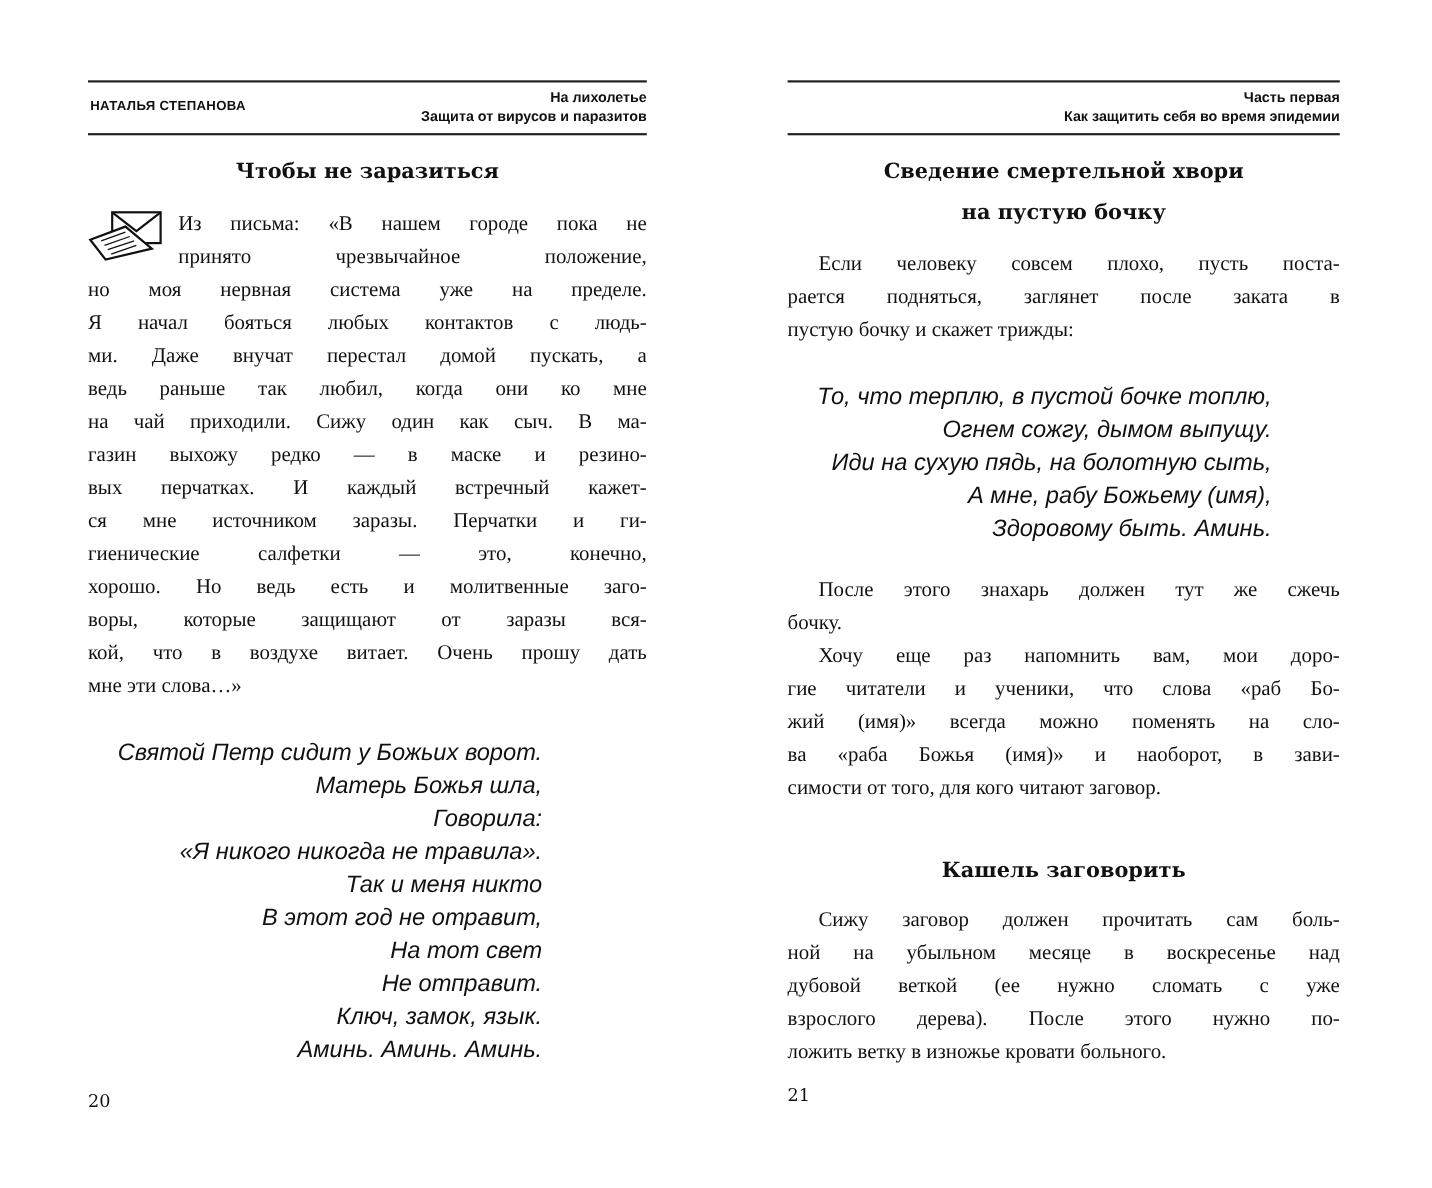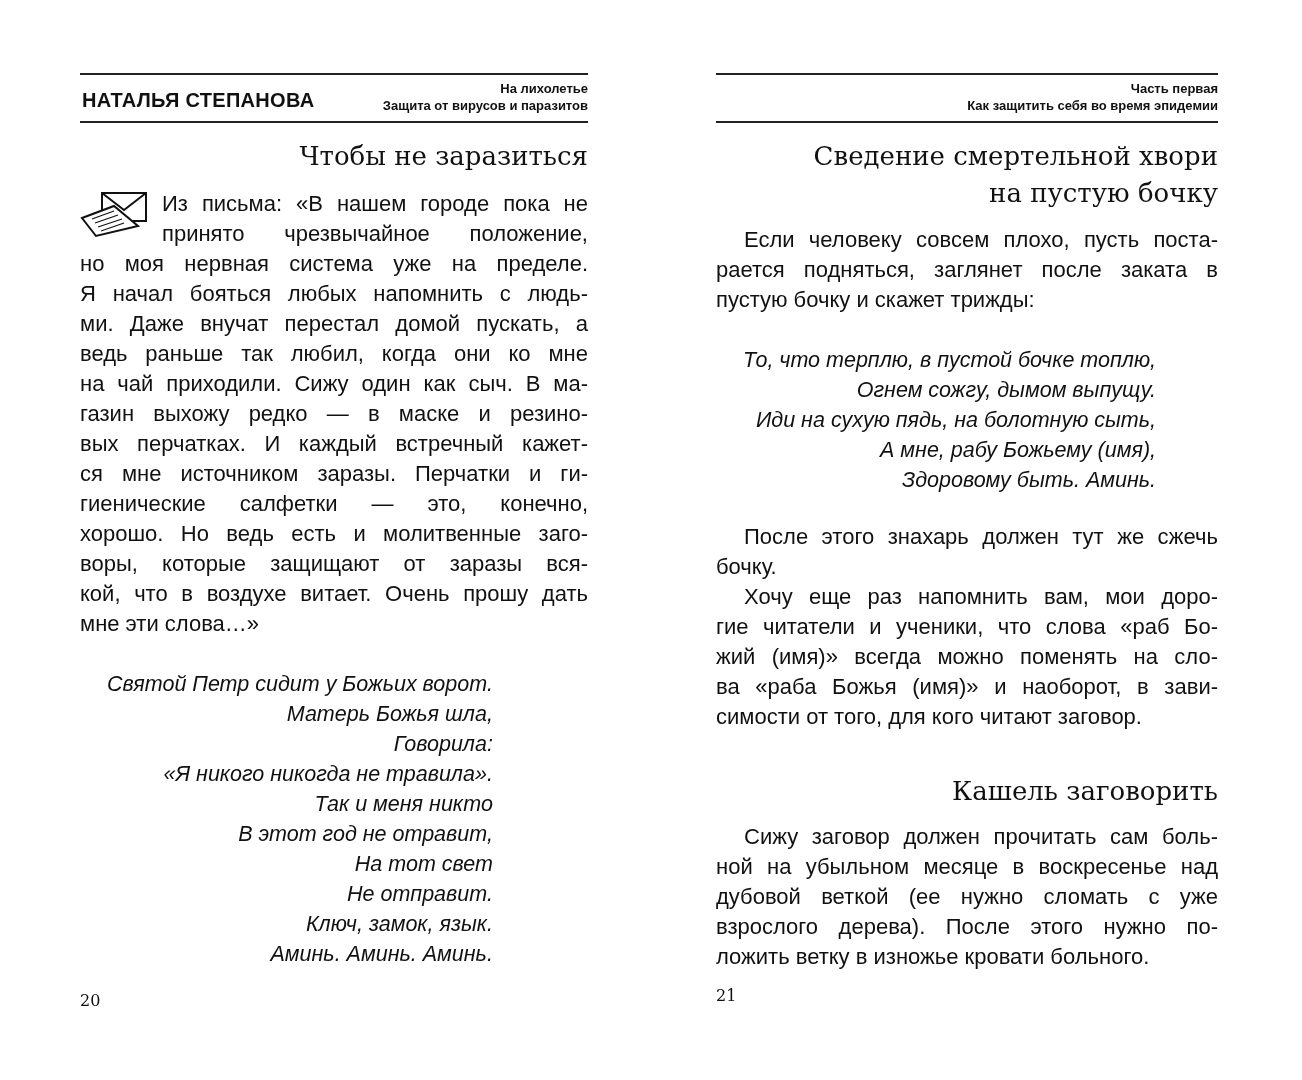--- a/index.html
+++ b/index.html
@@ -10,32 +10,32 @@
   .page { position: absolute; top: 0; height: 1080px; }
   .page.left { left: 80px; width: 508px; }
   .page.right { left: 716px; width: 502px; }
 
   .running-head {
     position: absolute; top: 73px; left: 0; right: 0; height: 46px;
     border-top: 2px solid #222; border-bottom: 2px solid #222;
     font-family: "Liberation Sans", sans-serif;
   }
   .rh-author {
-    position: absolute; left: 2px; top: 14px; font-size: 20px; font-weight: bold; letter-spacing: 0.3px;
+    position: absolute; left: 2px; top: 14px; font-size: 12px; font-weight: bold; letter-spacing: 0.3px;
   }
   .rh-right {
     position: absolute; right: 0; top: 5px; text-align: right; font-size: 13px; font-weight: bold; line-height: 17px;
   }
 
   .heading {
-    font-family: "DejaVu Serif", serif; font-weight: normal; font-size: 26px; text-align: right;
+    font-family: "DejaVu Serif", serif; font-weight: bold; font-size: 19px; text-align: center;
     position: absolute; left: 0; right: 0; line-height: 37px;
   }
   .body-text {
-    font-family: Liberation Sans, sans-serif; font-size: 22px; line-height: 30px;
+    font-family: Liberation Serif, serif; font-size: 19px; line-height: 30px;
     position: absolute; left: 0; right: 0; text-align: justify;
   }
   .body-text .line { display: block; white-space: nowrap; text-align-last: justify; }
   .body-text .line.last { text-align-last: left; }
   .indent { padding-left: 28px; }
   .verse {
     font-family: "Liberation Sans", sans-serif; font-style: italic; font-size: 21.5px; line-height: 30px;
     position: absolute; left: 27px;
   }
   .verse .vline { display: block; white-space: nowrap; text-align: right; }
@@ -67,21 +67,21 @@
     <line x1="12" y1="29" x2="34" y2="21" stroke="#111" stroke-width="1.2"></line>
     <line x1="15" y1="33" x2="38" y2="25" stroke="#111" stroke-width="1.2"></line>
     <line x1="18" y1="37" x2="42" y2="29" stroke="#111" stroke-width="1.2"></line>
     <line x1="21" y1="41" x2="44" y2="33" stroke="#111" stroke-width="1.2"></line>
   </svg>
 
   <div class="body-text wrap-lines" style="top:189px;" id="letter-lines">
       <span class="line">Из письма: «В нашем городе пока не</span>
       <span class="line">принято чрезвычайное положение,</span>
       <span class="line">но моя нервная система уже на пределе.</span>
-      <span class="line">Я начал бояться любых напомнить с людь-</span>
+      <span class="line">Я начал бояться любых контактов с людь-</span>
       <span class="line">ми. Даже внучат перестал домой пускать, а</span>
       <span class="line">ведь раньше так любил, когда они ко мне</span>
       <span class="line">на чай приходили. Сижу один как сыч. В ма-</span>
       <span class="line">газин выхожу редко — в маске и резино-</span>
       <span class="line">вых перчатках. И каждый встречный кажет-</span>
       <span class="line">ся мне источником заразы. Перчатки и ги-</span>
       <span class="line">гиенические салфетки — это, конечно,</span>
       <span class="line">хорошо. Но ведь есть и молитвенные заго-</span>
       <span class="line">воры, которые защищают от заразы вся-</span>
       <span class="line">кой, что в воздухе витает. Очень прошу дать</span>

